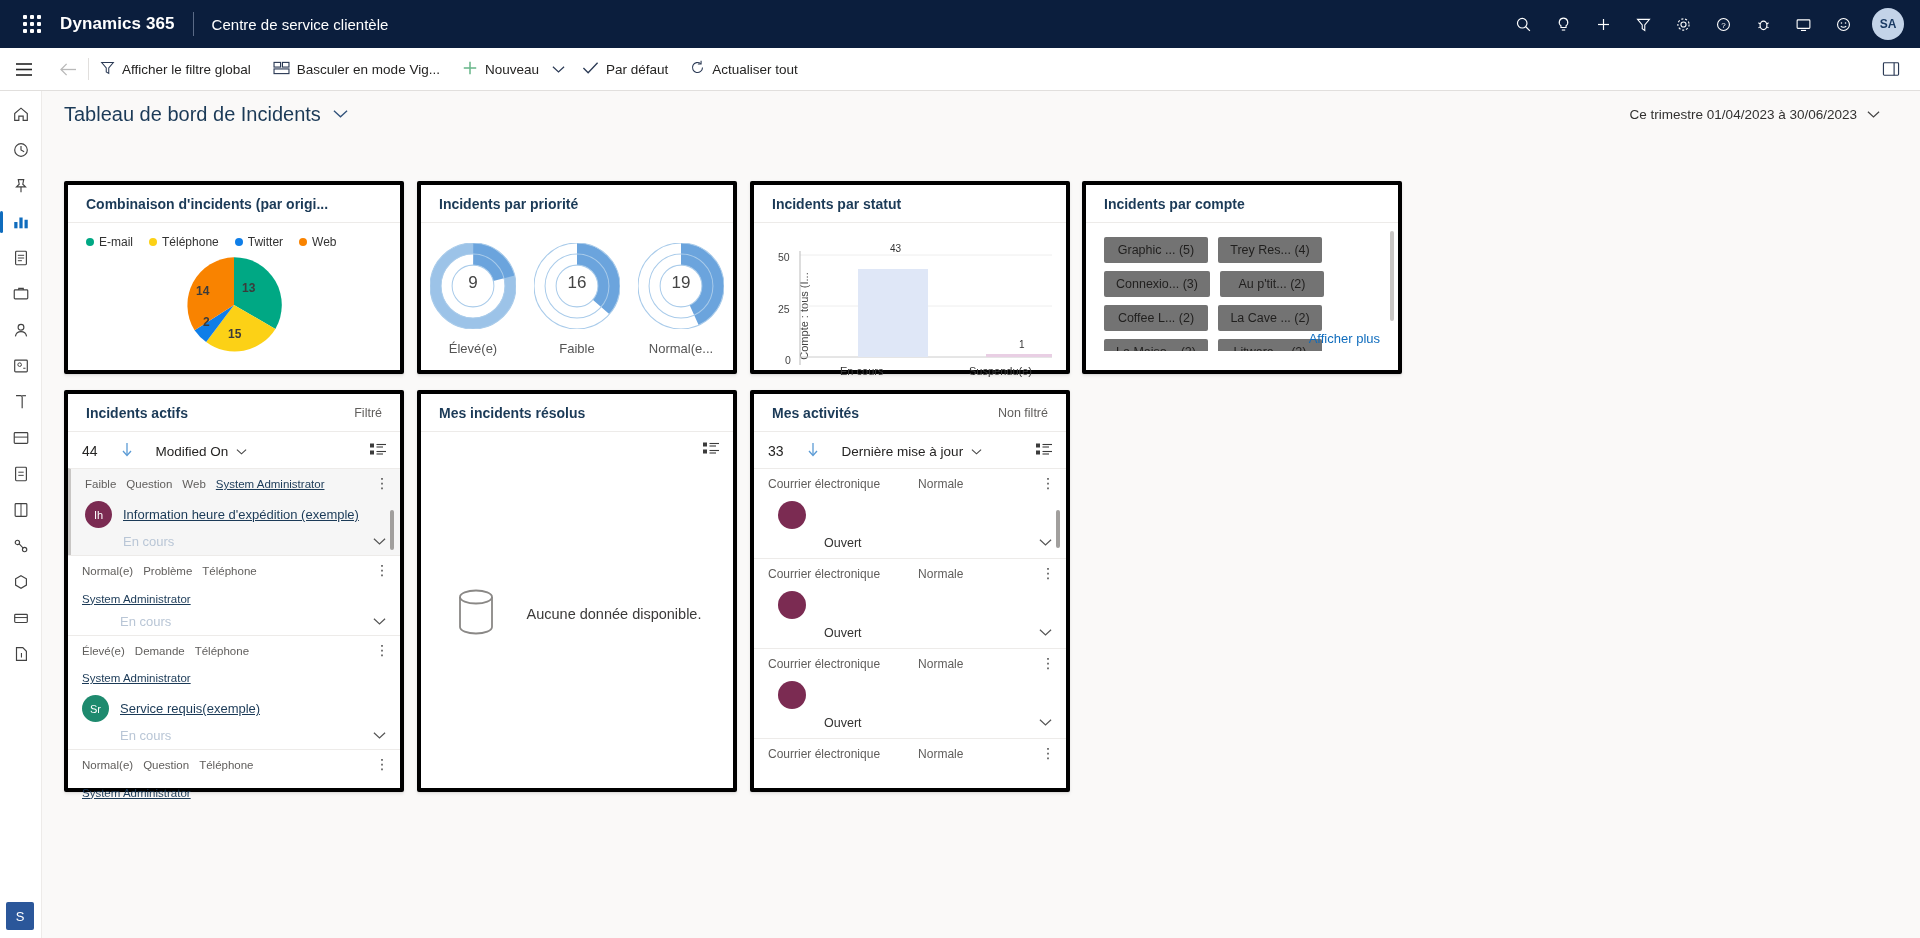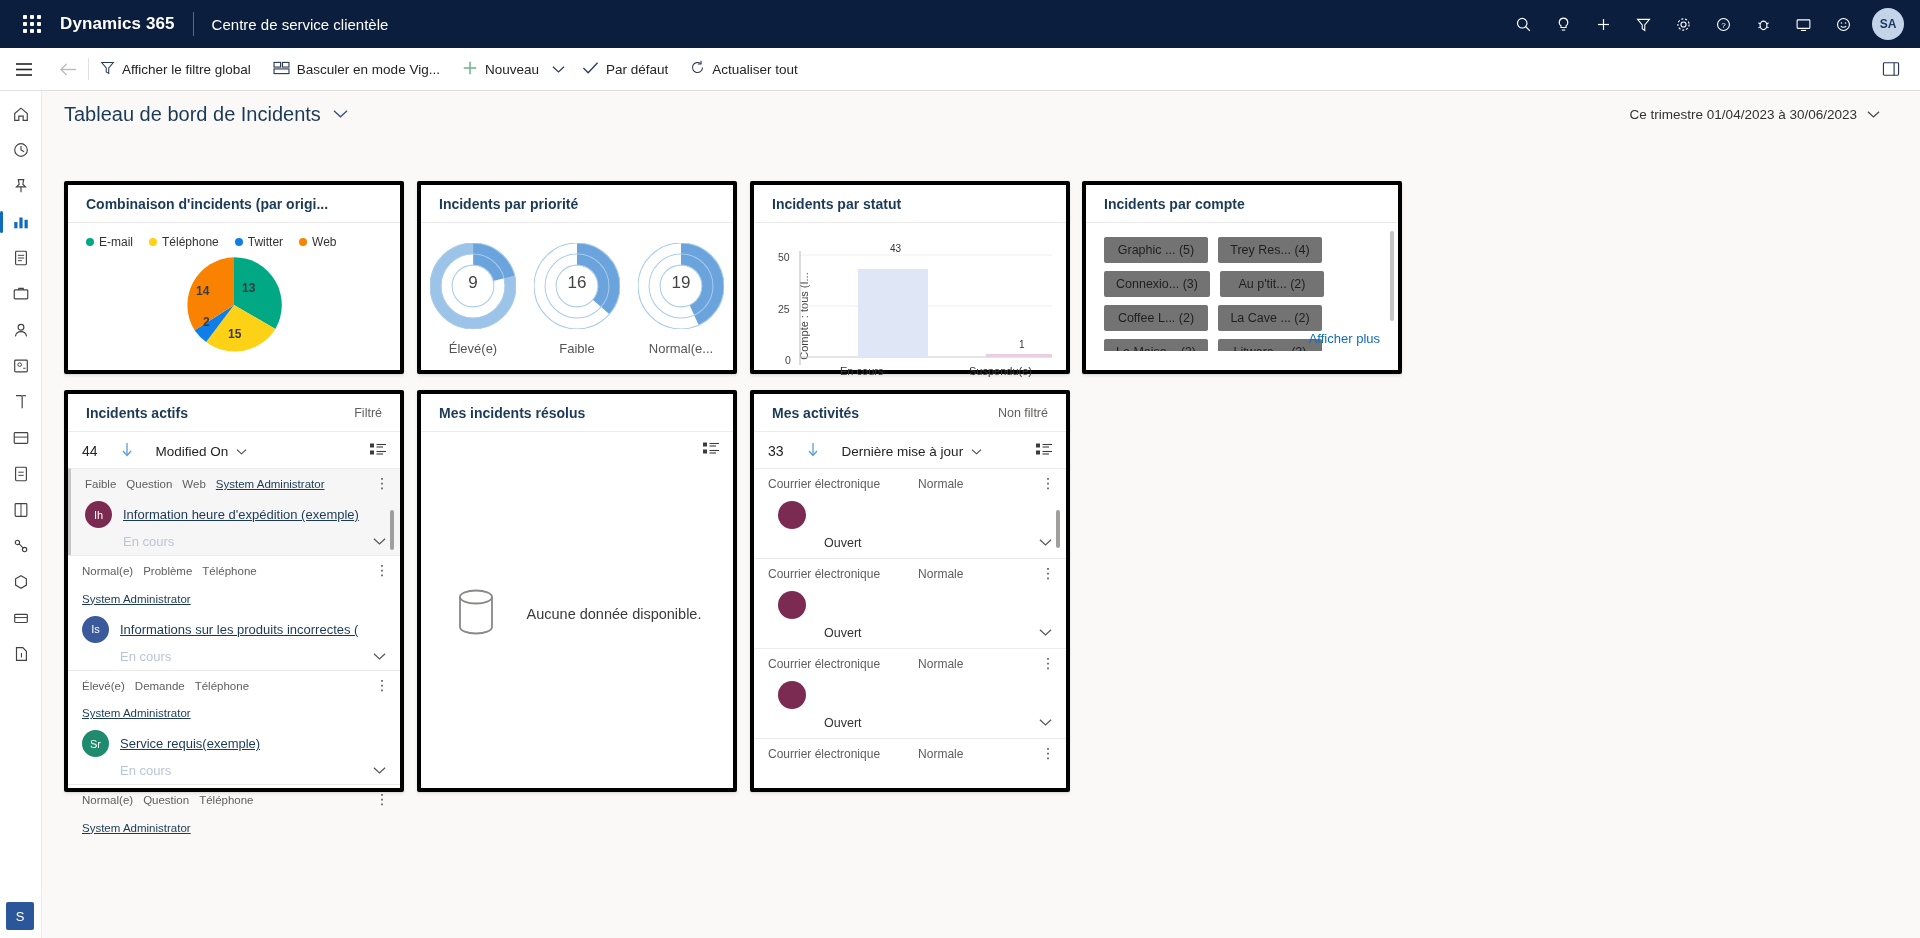--- a/index.html
+++ b/index.html
@@ -635,24 +635,20 @@
           </div>
 
           <div class="row">
             <div class="row-meta">
               <span>Normal(e)</span>
               <span>Problème</span>
               <span>Téléphone</span>
               <span class="owner" style="flex-basis:100%">System Administrator</span>
             </div>
             <div class="kebab">⋮</div>
-            <div class="row-main">
-              <div class="av" style="background:#3a5a9b">Is</div>
-              <div class="row-title">Informations sur les produits incorrectes (</div>
-            </div>
             <div class="row-foot">
               <span class="row-status">En cours</span>
               <span class="row-chev">
                 <svg width="13" height="9" viewBox="0 0 14 9">
                     <polyline points="1,1.5 7,7 13,1.5" fill="none" stroke="#555" stroke-width="1.3"></polyline>
                   </svg>
               </span>
             </div>
           </div>
 

